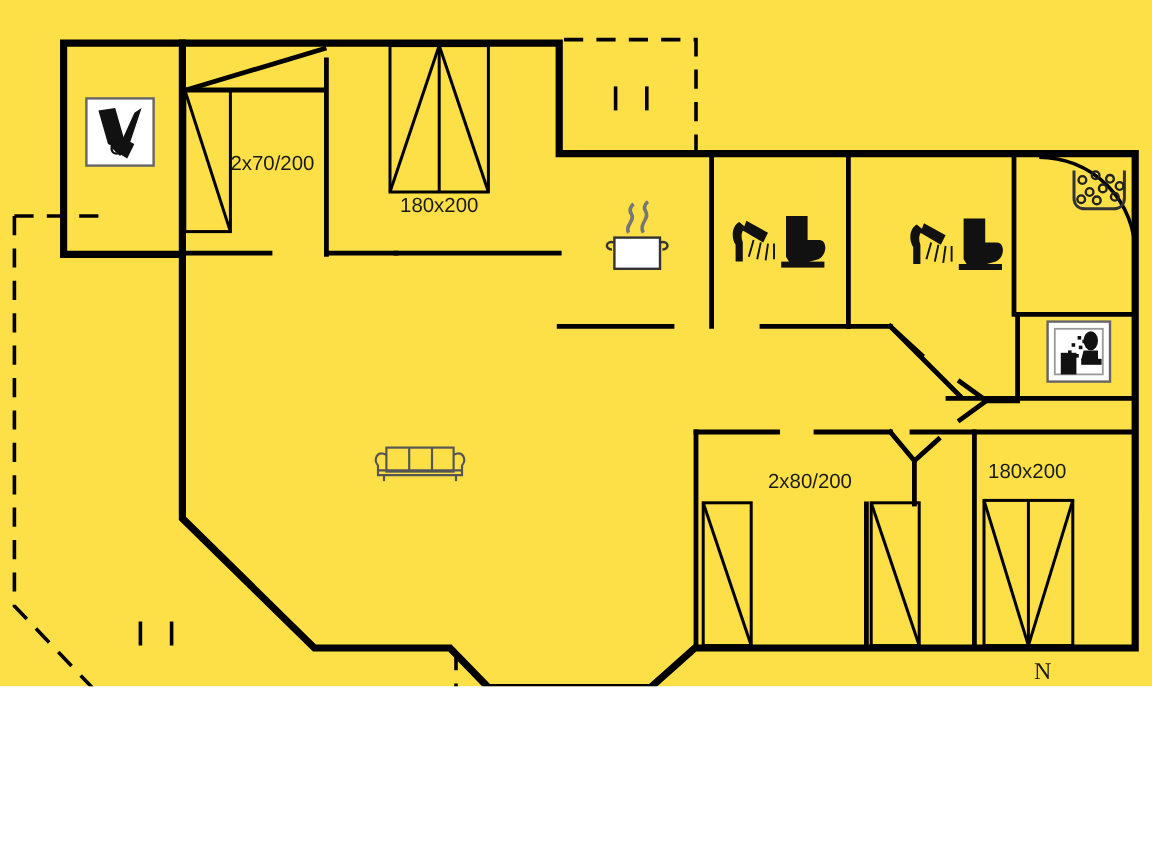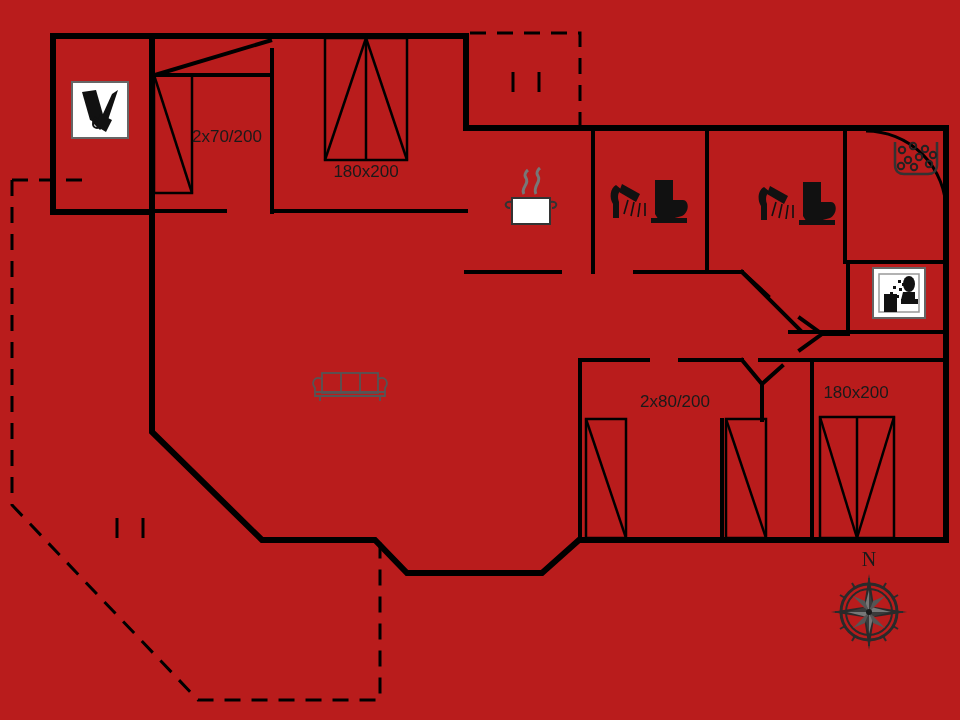--- a/index.html
+++ b/index.html
@@ -6,22 +6,22 @@
     margin: 0;
     padding: 0;
     background: #ffffff;
   }
   body {
     font-family: "Liberation Sans", sans-serif;
   }
   #floorplan-root {
     position: relative;
     width: 960px;
-    height: 720px;
-    background: #b91c1c;
+    height: 572px;
+    background: #fde047;
     overflow: hidden;
   }
   #plan-svg {
     position: absolute;
     left: 0;
     top: 0;
     width: 960px;
     height: 720px;
   }
   .dim-label {

